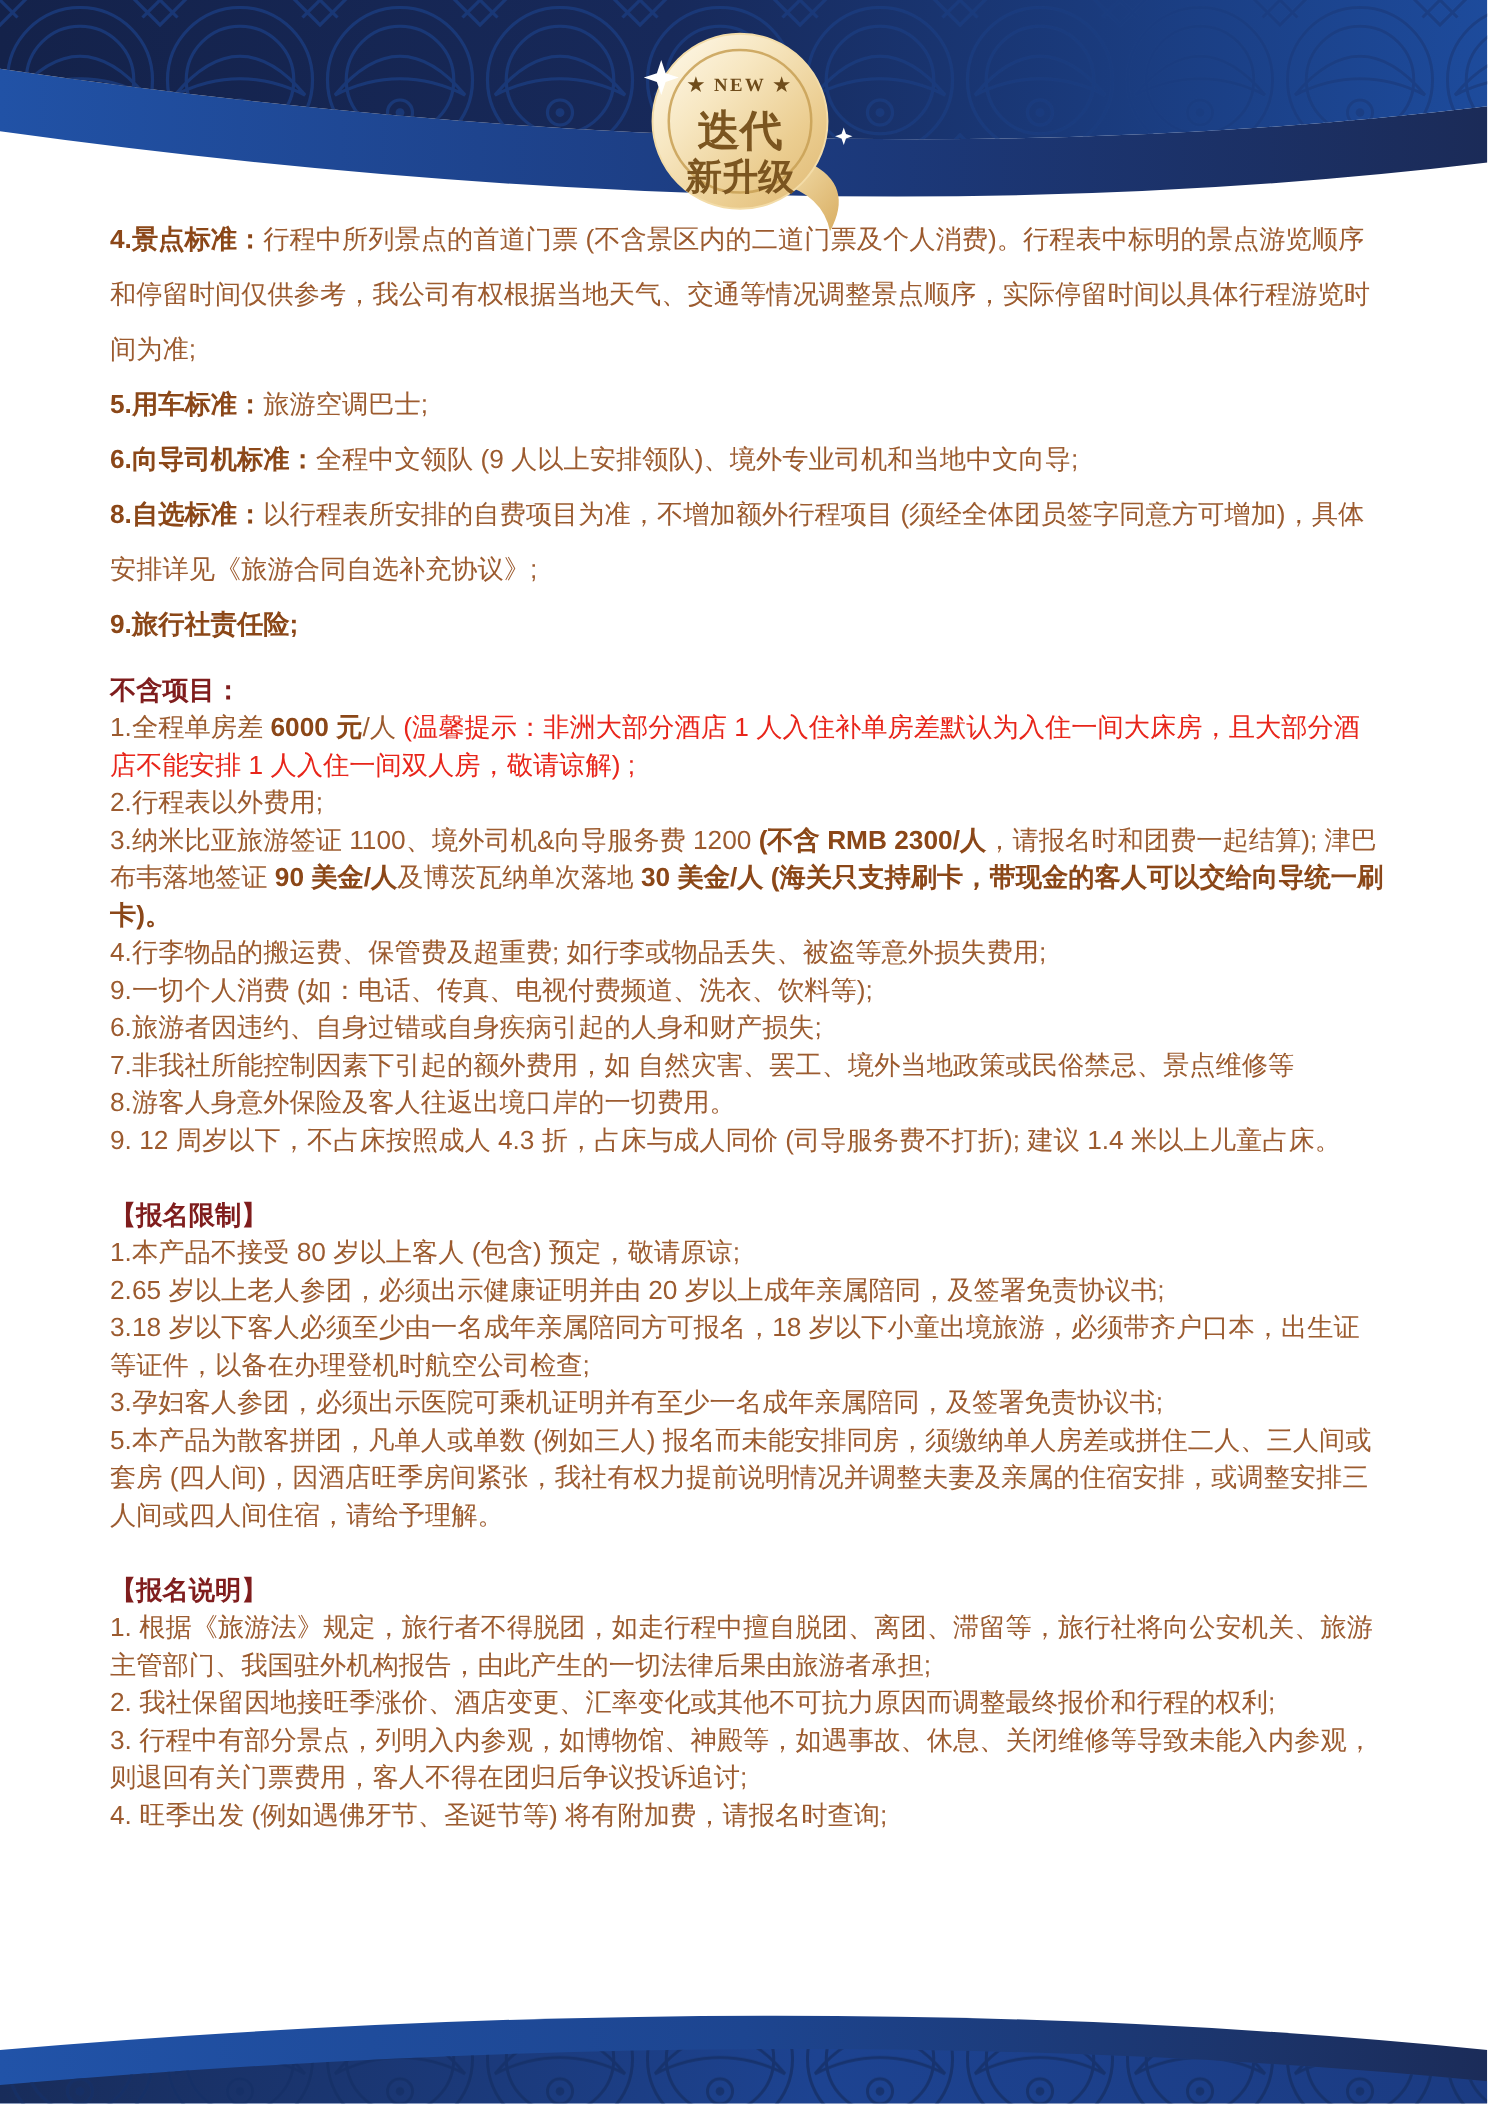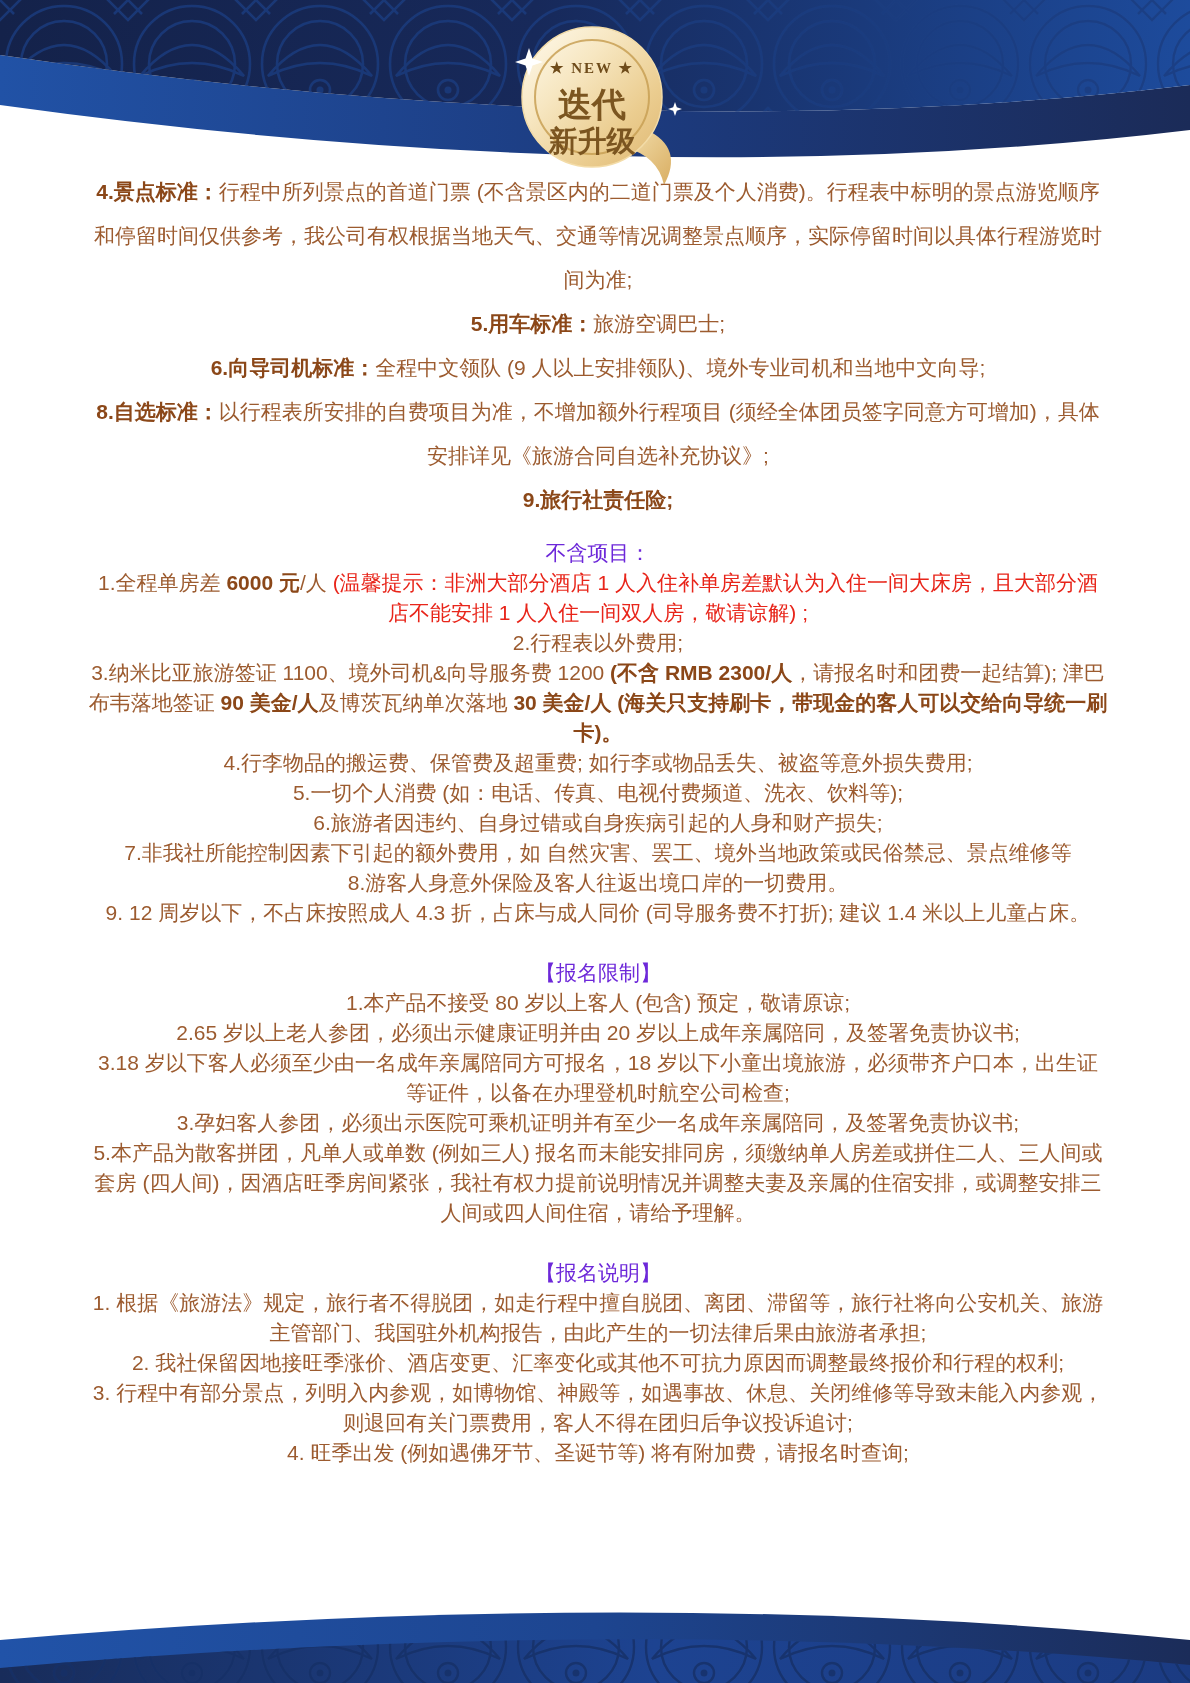--- a/index.html
+++ b/index.html
@@ -16,38 +16,37 @@
   .badge{position:absolute;left:512px;top:20px;width:170px;height:170px;}
   .badge svg{overflow:visible;display:block;}
   .badge text{font-family:"Liberation Serif", serif;font-weight:bold;}
 
   .content{
     position:absolute;
     left:88px;
     top:170px;
     width:1020px;
     color:#9C5B2F;
-    text-align:center;
   }
   .standards p{
     margin:0;
     font-size:21px;
     line-height:44px;
   }
   .list p{
     margin:0;
     font-size:21px;
     line-height:30px;
   }
   .sec-title{
     margin:0;
     font-size:21px;
     line-height:30px;
-    font-weight:normal;
-    color:#6d28d9;
+    font-weight:bold;
+    color:#7f1d1d;
   }
   .sec-not{margin-top:16px;}
   .sec-res{margin-top:30px;}
   .sec-ins{margin-top:30px;}
   span.b{font-weight:bold;color:#8B4718;}
   span.r{color:#E8251A;}
 </style>
 </head>
 <body>
 
@@ -122,21 +121,21 @@
         <p><span class="b">9.旅行社责任险;</span></p>
       </div>
 
     <div class="list sec-not">
       <p class="sec-title">不含项目：</p>
       <div>
           <p><span>1.全程单房差 </span><span class="b">6000 元</span><span>/人 </span><span class="r">(温馨提示：非洲大部分酒店 1 人入住补单房差默认为入住一间大床房，且大部分酒店不能安排 1 人入住一间双人房，敬请谅解) ;</span></p>
           <p><span>2.行程表以外费用;</span></p>
           <p><span>3.纳米比亚旅游签证 1100、境外司机&amp;向导服务费 1200 </span><span class="b">(不含 RMB 2300/人</span><span>，请报名时和团费一起结算); 津巴布韦落地签证 </span><span class="b">90 美金/人</span><span>及博茨瓦纳单次落地 </span><span class="b">30 美金/人 </span><span class="b">(海关只支持刷卡，带现金的客人可以交给向导统一刷卡)。</span></p>
           <p><span>4.行李物品的搬运费、保管费及超重费; 如行李或物品丢失、被盗等意外损失费用;</span></p>
-          <p><span>5.一切个人消费 (如：电话、传真、电视付费频道、洗衣、饮料等);</span></p>
+          <p><span>9.一切个人消费 (如：电话、传真、电视付费频道、洗衣、饮料等);</span></p>
           <p><span>6.旅游者因违约、自身过错或自身疾病引起的人身和财产损失;</span></p>
           <p><span>7.非我社所能控制因素下引起的额外费用，如 自然灾害、罢工、境外当地政策或民俗禁忌、景点维修等</span></p>
           <p><span>8.游客人身意外保险及客人往返出境口岸的一切费用。</span></p>
           <p><span>9. 12 周岁以下，不占床按照成人 4.3 折，占床与成人同价 (司导服务费不打折); 建议 1.4 米以上儿童占床。</span></p>
         </div>
     </div>
 
     <div class="list sec-res">
       <p class="sec-title">【报名限制】</p>
       <div>

